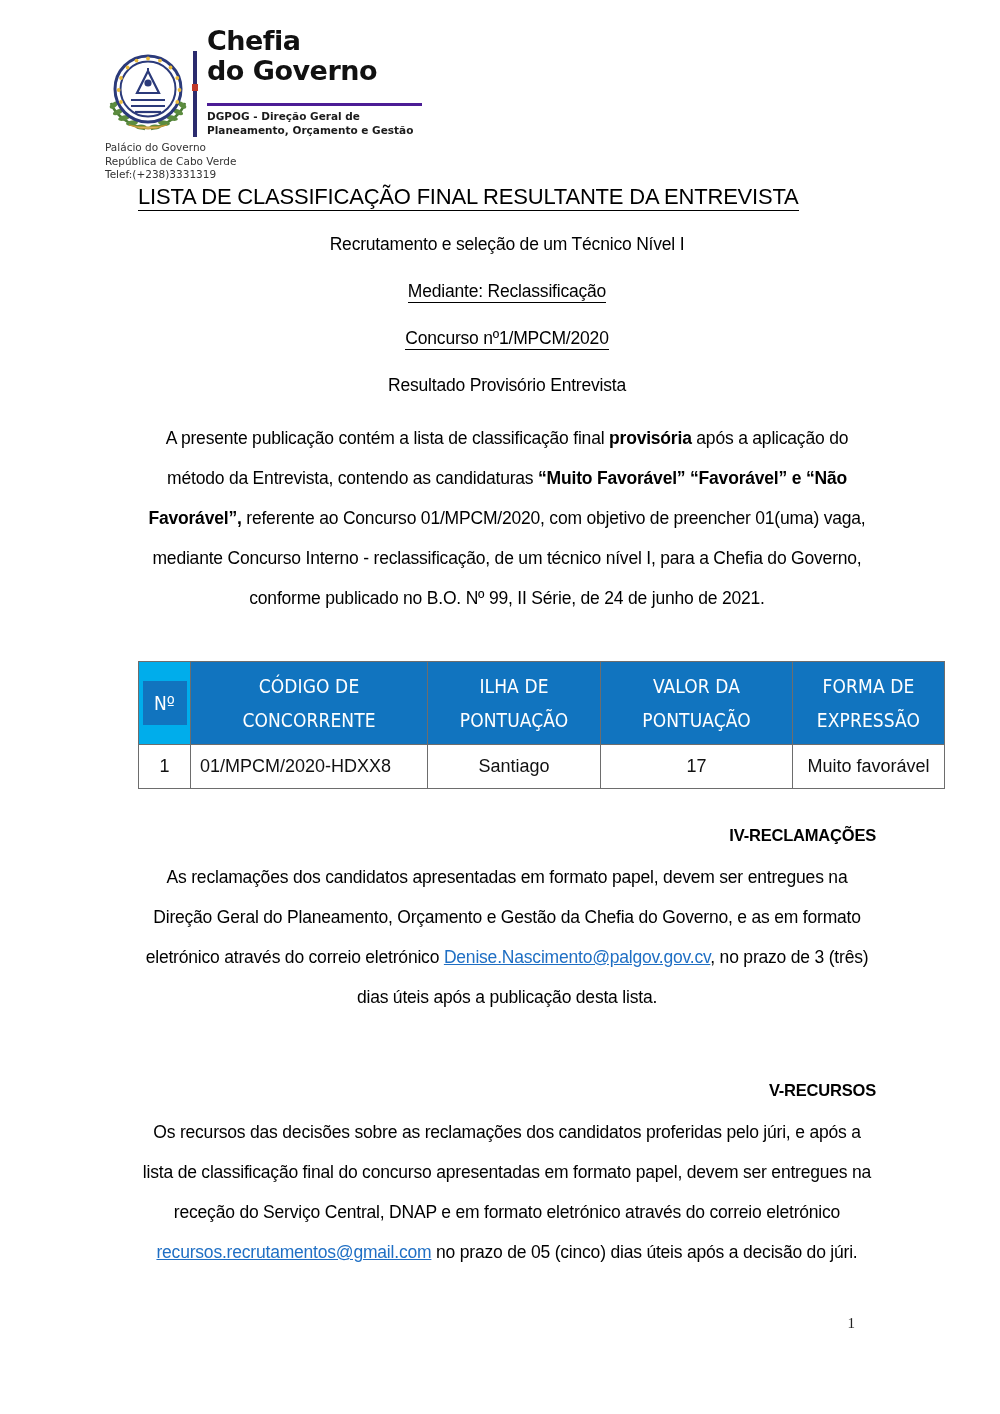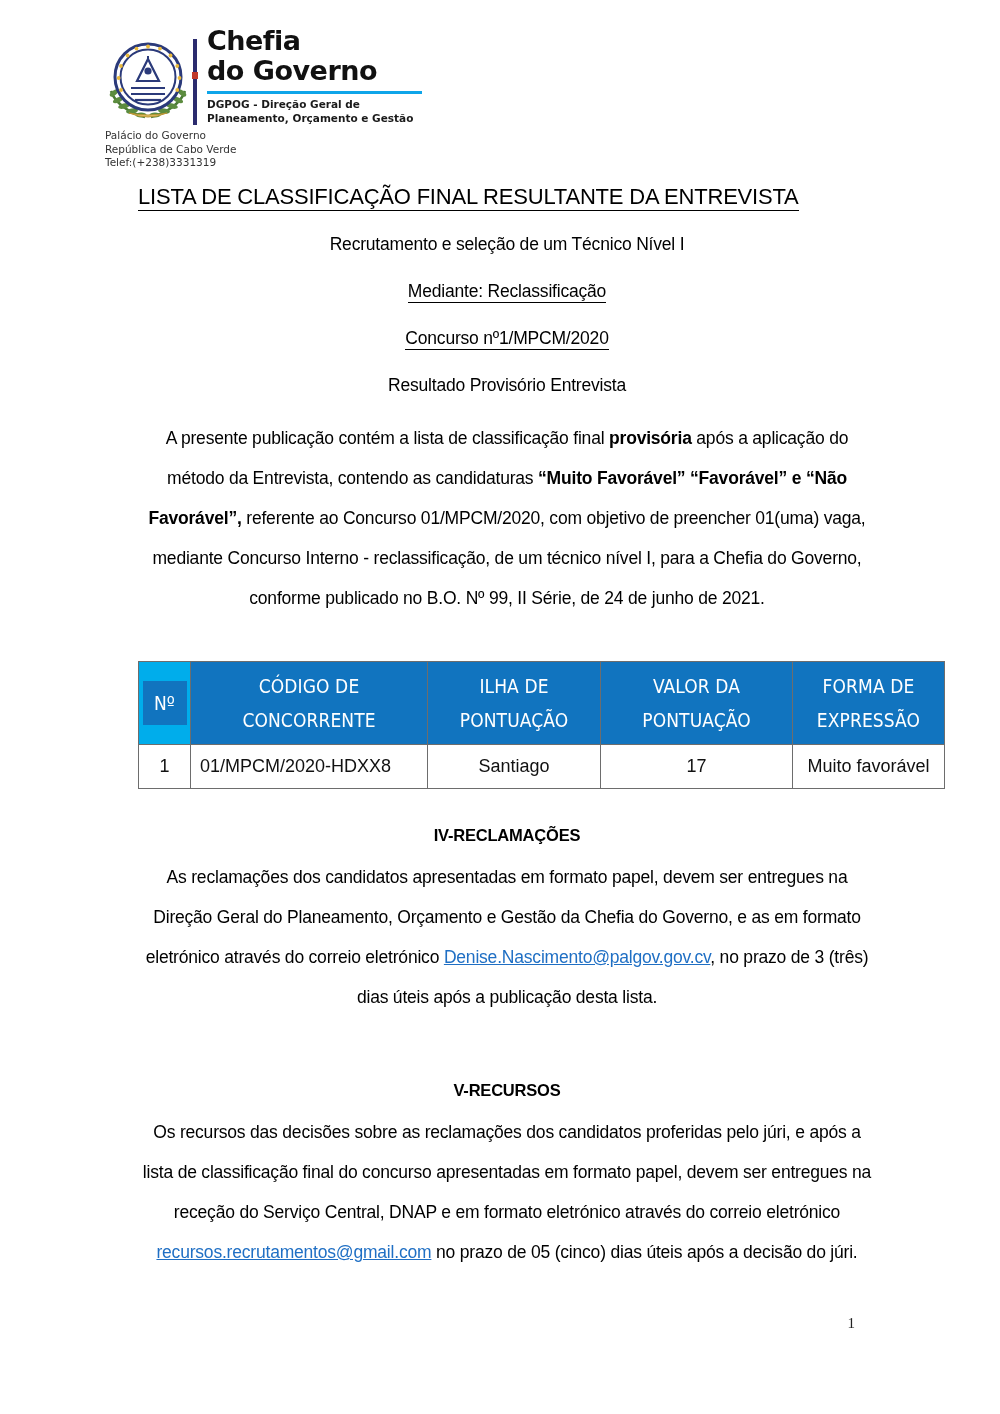--- a/index.html
+++ b/index.html
@@ -69,22 +69,22 @@
   }
   .lh-title1, .lh-title2 {
     font-family: "DejaVu Sans", sans-serif;
     font-weight: bold;
     font-size: 27px;
     line-height: 30px;
     letter-spacing: -0.5px;
     color: #111111;
   }
   .lh-title2 {
-    border-bottom: 3px solid #0ea5e9;
-    padding-bottom: 5px;
+    border-bottom: 3px solid #4c1d95;
+    padding-bottom: 17px;
     width: 215px;
   }
   .lh-sub {
     font-family: "DejaVu Sans", sans-serif;
     font-weight: bold;
     font-size: 10.5px;
     line-height: 14px;
     color: #1a1a1a;
     margin-top: 3px;
     width: 230px;
@@ -128,21 +128,21 @@
     font-size: 17.5px;
     line-height: 40px;
     text-align: center;
     letter-spacing: -0.2px;
     margin: 0;
   }
   .para.first { margin-top: 22px; }
   .para b { font-weight: bold; }
 
   .sec-head {
-    text-align: center;
+    text-align: right;
     font-size: 16.5px;
     font-weight: bold;
     letter-spacing: -0.2px;
     margin: 0;
   }
 
   a.maillink {
     color: #1f6fc4;
     text-decoration: underline;
   }

